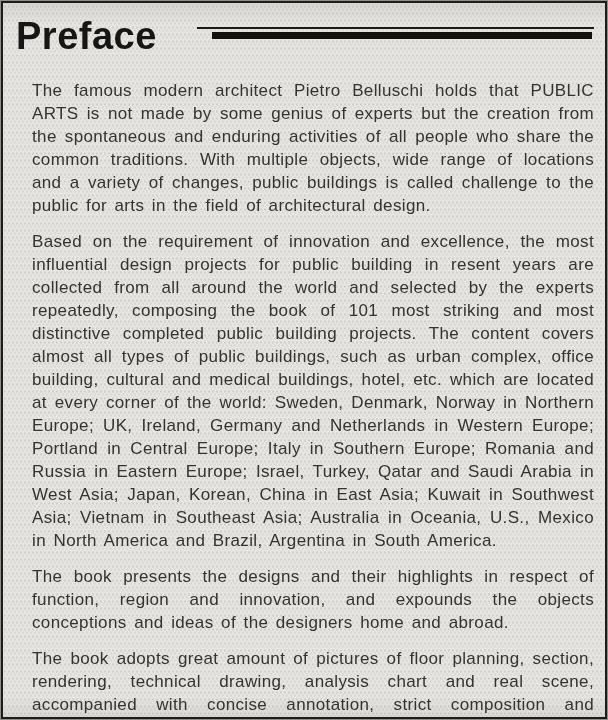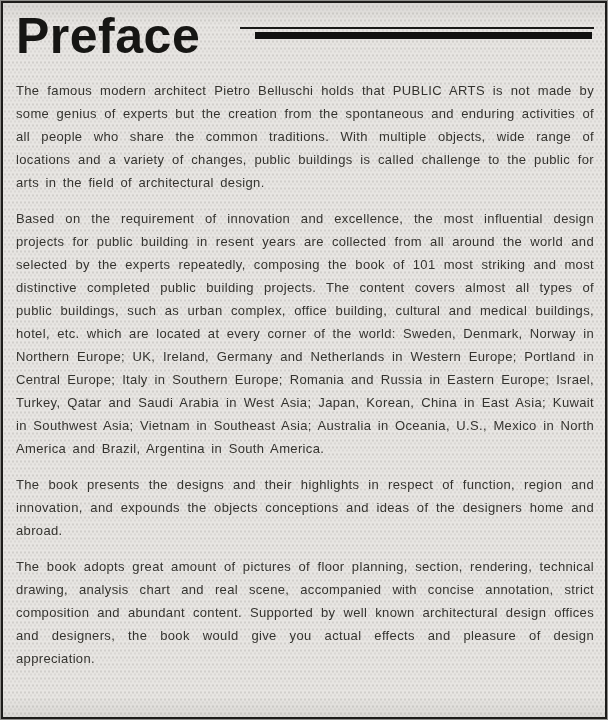--- a/index.html
+++ b/index.html
@@ -35,21 +35,21 @@
   }
   .header {
     display: flex;
     align-items: flex-start;
     height: 56px;
     margin-bottom: 12px;
   }
   h1.title {
     margin: 0;
     padding: 0;
-    font-size: 50px;
+    font-size: 38px;
     line-height: 50px;
     font-weight: bold;
     color: #161614;
     letter-spacing: 0.5px;
     white-space: nowrap;
   }
   .title-rule {
     flex: 1;
     margin-left: 40px;
     margin-top: 16px;
@@ -59,22 +59,22 @@
     background: #1a1a18;
     margin-bottom: 3px;
   }
   .title-rule .thick {
     height: 7px;
     background: #111110;
     margin-left: 15px;
     margin-right: 2px;
   }
   .body-text p {
-    margin: 0 0 13px 0;
-    font-size: 13px;
+    margin: 0 0 13px 16px;
+    font-size: 17px;
     line-height: 23px;
     color: #34332f;
     letter-spacing: 0.35px;
     word-spacing: 2.5px;
     text-align: justify;
   }
   .body-text p:last-child { margin-bottom: 0; }
 </style>
 </head>
 <body>

